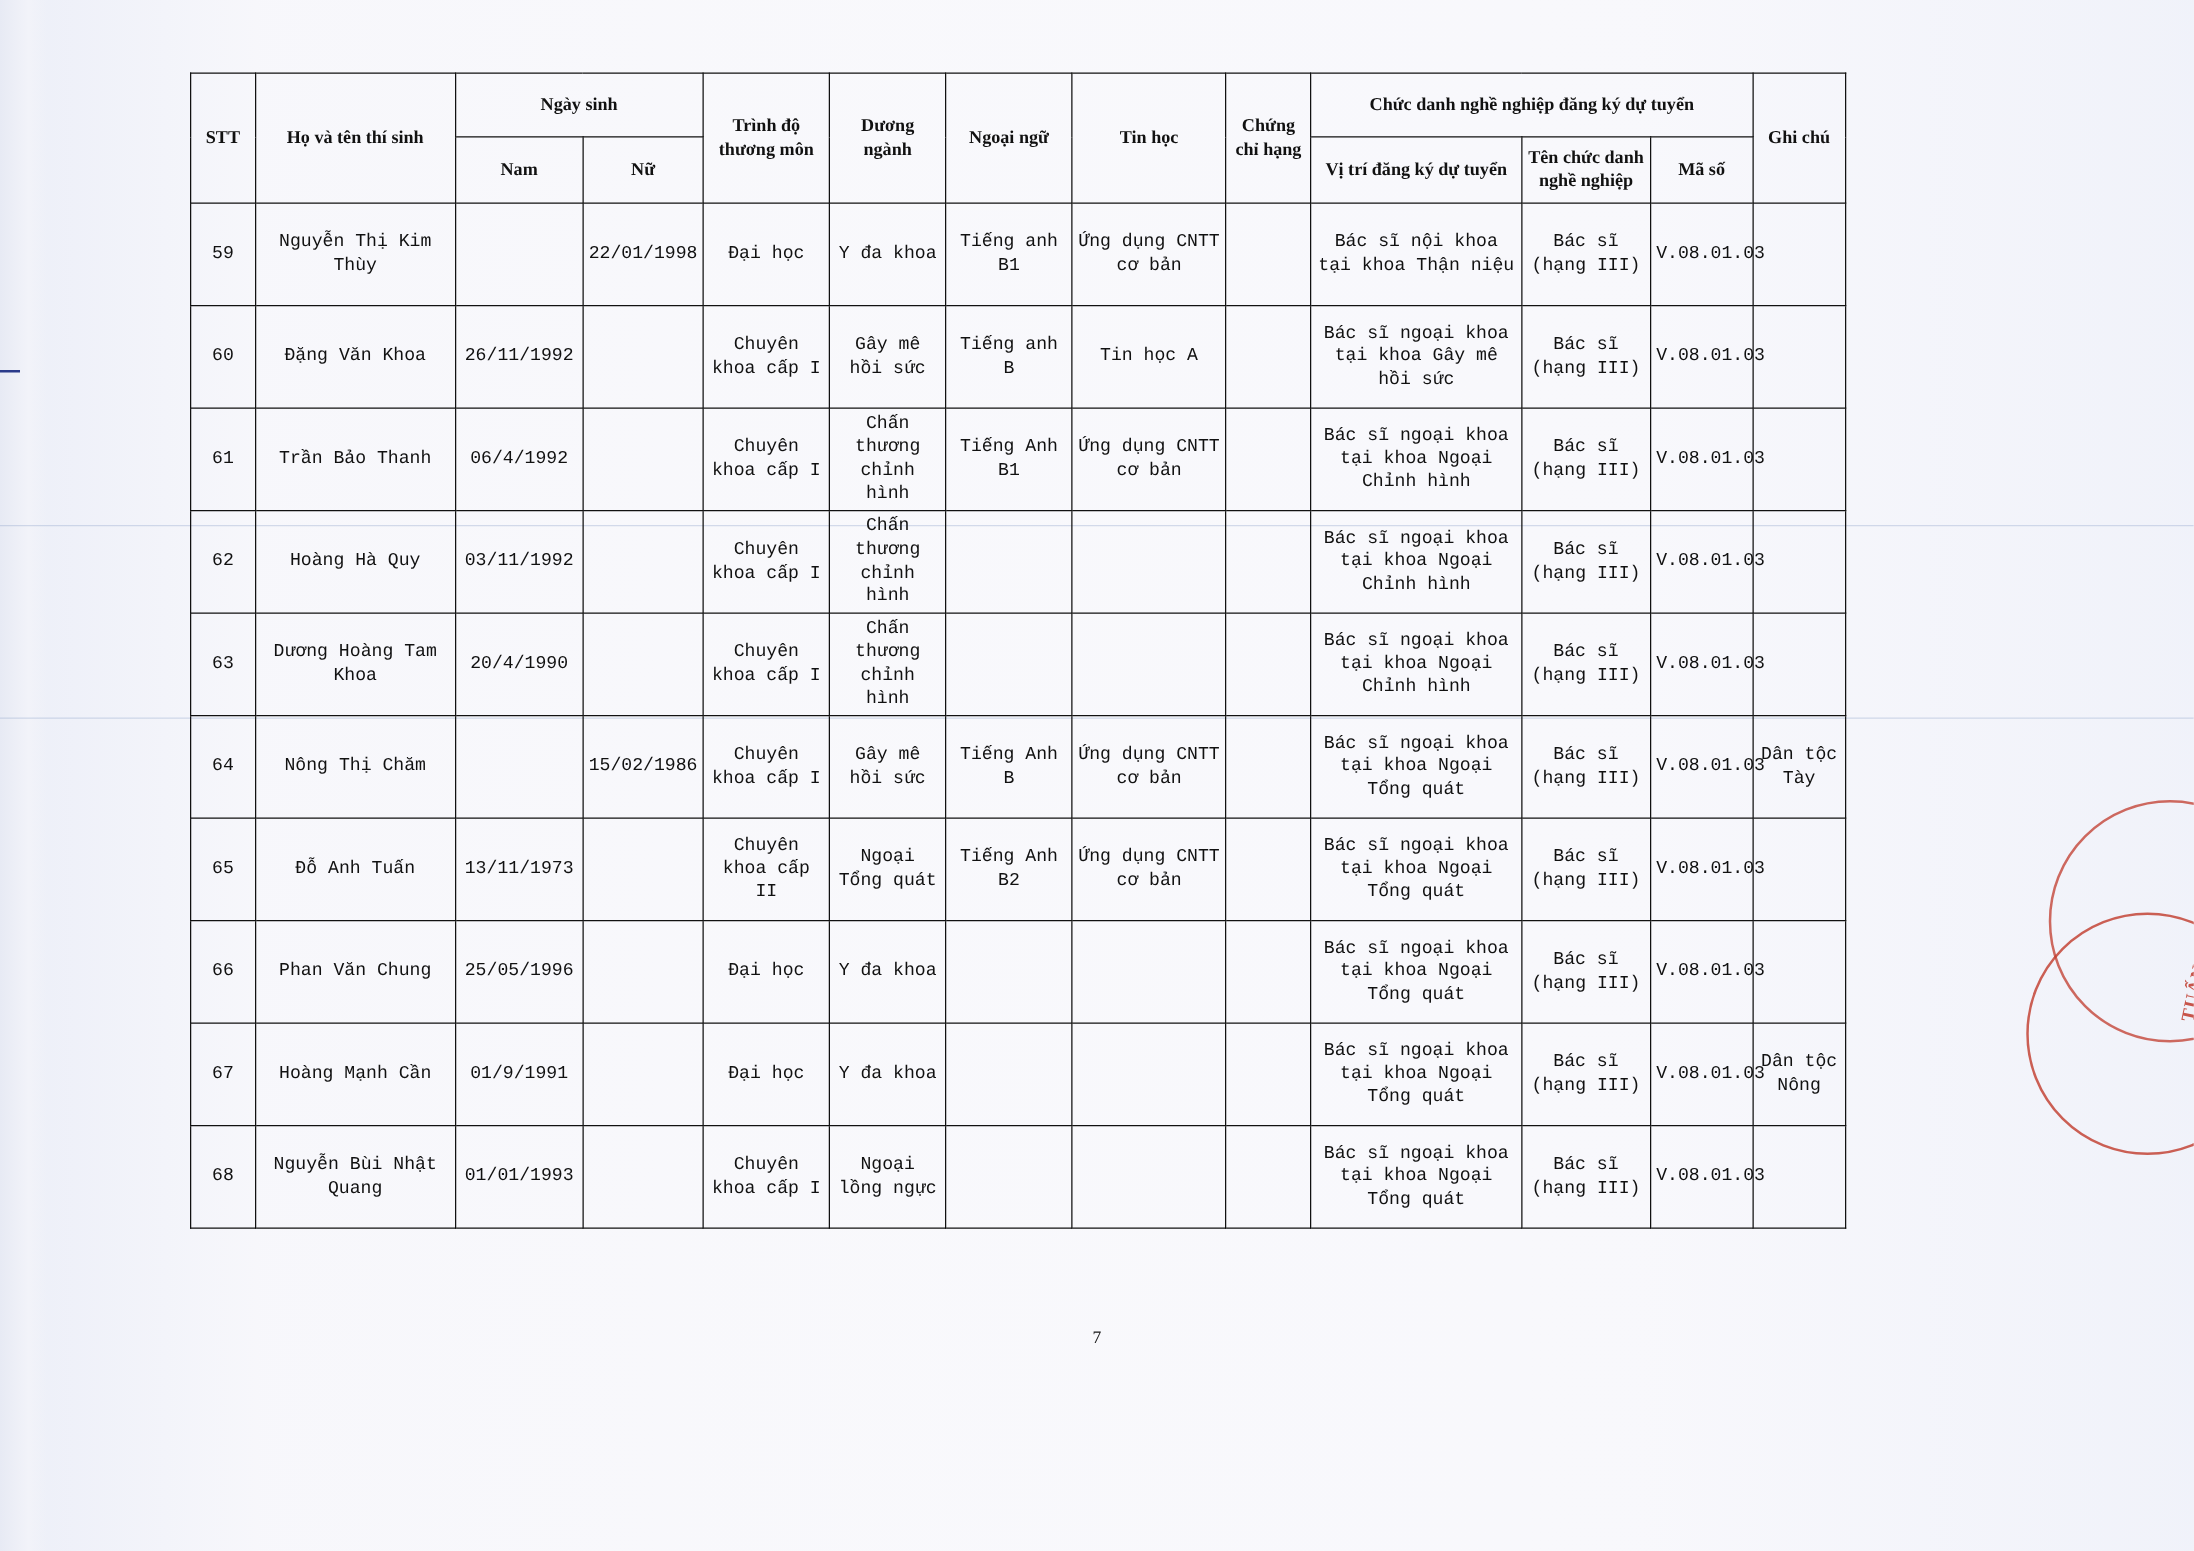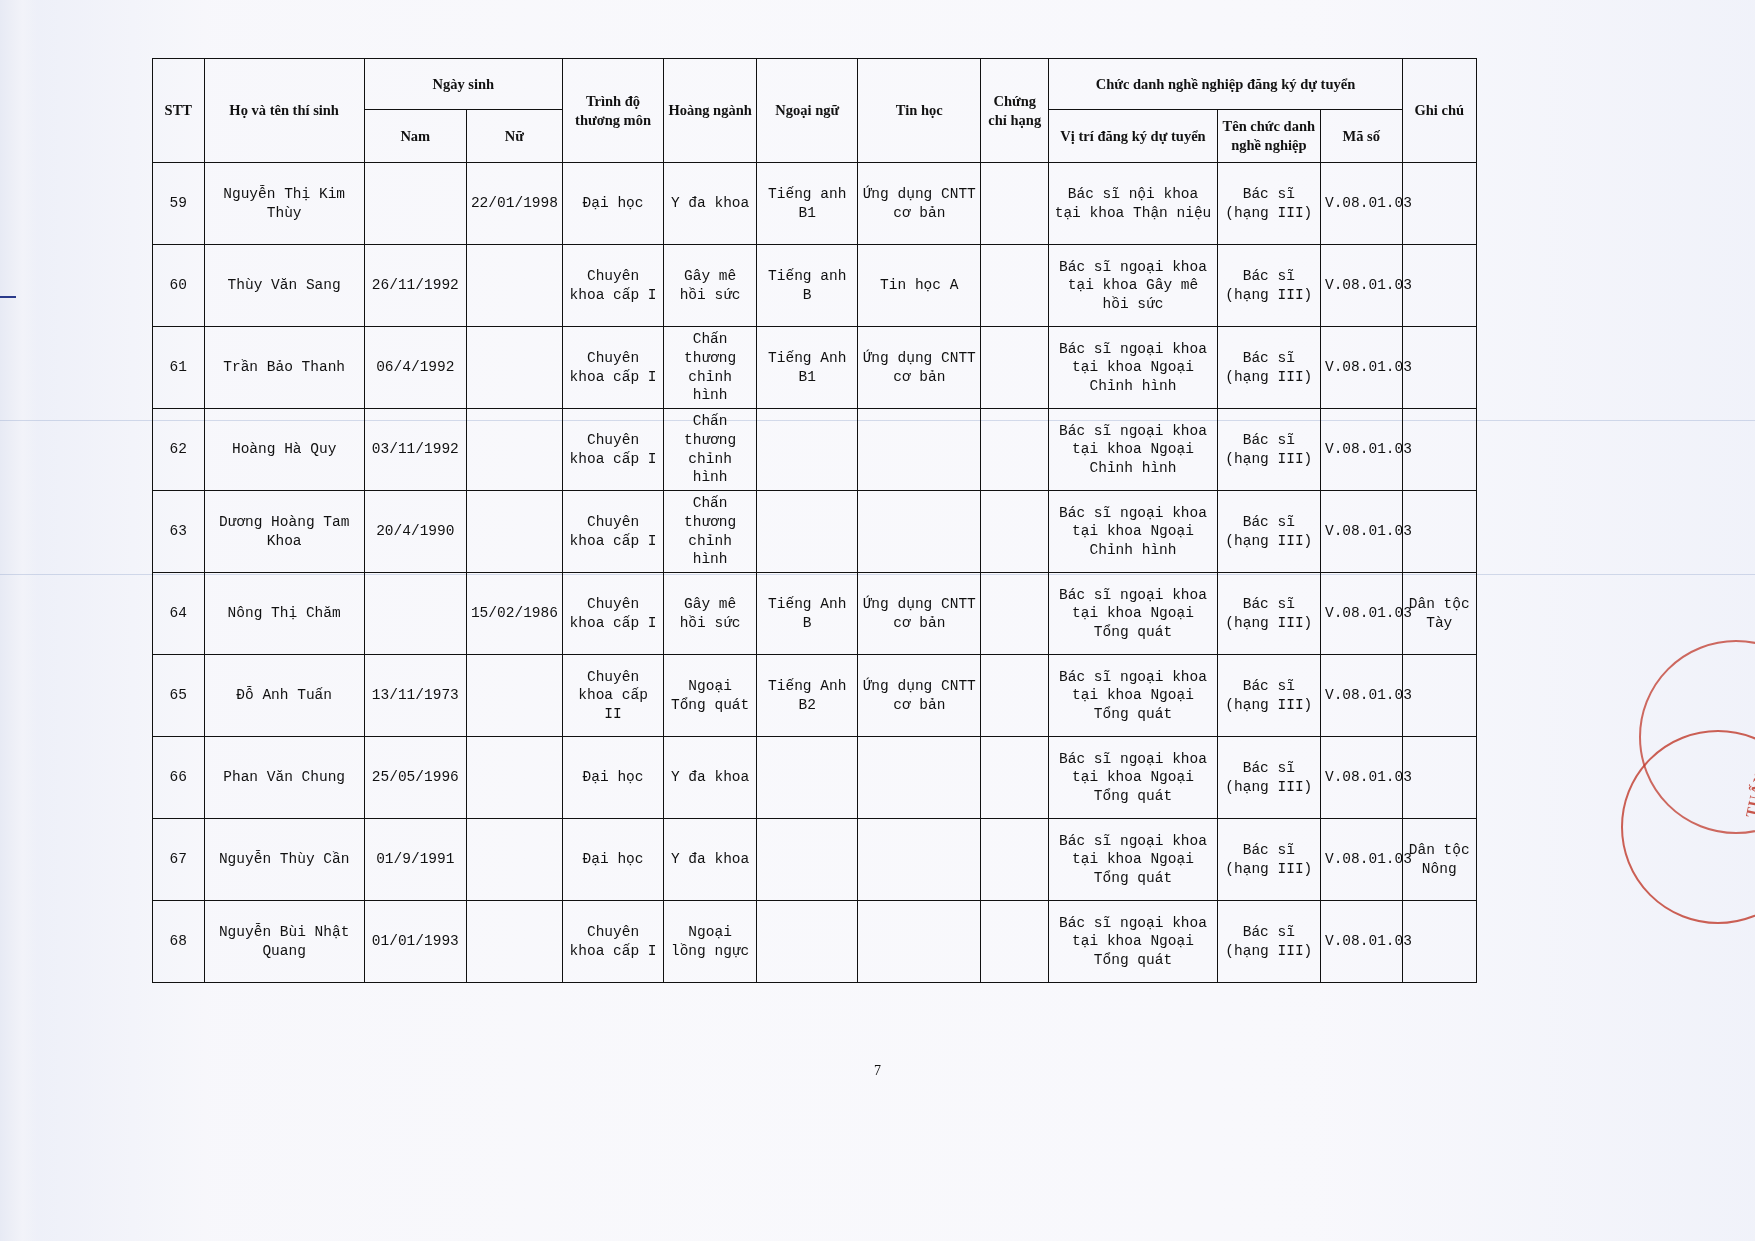--- a/index.html
+++ b/index.html
@@ -145,21 +145,21 @@
       <col style="width:100px">
       <col style="width:79px">
       <col style="width:72px">
     </colgroup>
     <thead>
       <tr class="hdr-row-top">
         <th rowspan="3">STT</th>
         <th rowspan="3">Họ và tên thí sinh</th>
         <th colspan="2" class="hdr-ngaysinh">Ngày sinh</th>
         <th rowspan="3">Trình độ thương môn</th>
-        <th rowspan="3">Hoàng ngành</th>
+        <th rowspan="3">Dương ngành</th>
         <th rowspan="3">Ngoại ngữ</th>
         <th rowspan="3">Tin học</th>
         <th rowspan="3">Chứng chỉ hạng</th>
         <th colspan="3">Chức danh nghề nghiệp đăng ký dự tuyển</th>
         <th rowspan="3">Ghi chú</th>
       </tr>
       <tr class="hdr-row-mid">
         <th rowspan="2">Nam</th>
         <th rowspan="2">Nữ</th>
         <th rowspan="2">Vị trí đăng ký dự tuyển</th>
@@ -179,21 +179,21 @@
         <td>Tiếng anh B1</td>
         <td>Ứng dụng CNTT cơ bản</td>
         <td></td>
         <td>Bác sĩ nội khoa tại khoa Thận niệu</td>
         <td>Bác sĩ (hạng III)</td>
         <td>V.08.01.03</td>
         <td></td>
       </tr>
       <tr>
         <td>60</td>
-        <td class="name-cell">Thùy Văn Sang</td>
+        <td class="name-cell">Đặng Văn Khoa</td>
         <td>26/11/1992</td>
         <td></td>
         <td>Chuyên khoa cấp I</td>
         <td>Gây mê hồi sức</td>
         <td>Tiếng anh B</td>
         <td>Tin học A</td>
         <td></td>
         <td>Bác sĩ ngoại khoa tại khoa Gây mê hồi sức</td>
         <td>Bác sĩ (hạng III)</td>
         <td>V.08.01.03</td>
@@ -284,21 +284,21 @@
         <td></td>
         <td></td>
         <td></td>
         <td>Bác sĩ ngoại khoa tại khoa Ngoại Tổng quát</td>
         <td>Bác sĩ (hạng III)</td>
         <td>V.08.01.03</td>
         <td></td>
       </tr>
       <tr>
         <td>67</td>
-        <td class="name-cell">Nguyễn Thùy Cần</td>
+        <td class="name-cell">Hoàng Mạnh Cần</td>
         <td>01/9/1991</td>
         <td></td>
         <td>Đại học</td>
         <td>Y đa khoa</td>
         <td></td>
         <td></td>
         <td></td>
         <td>Bác sĩ ngoại khoa tại khoa Ngoại Tổng quát</td>
         <td>Bác sĩ (hạng III)</td>
         <td>V.08.01.03</td>

